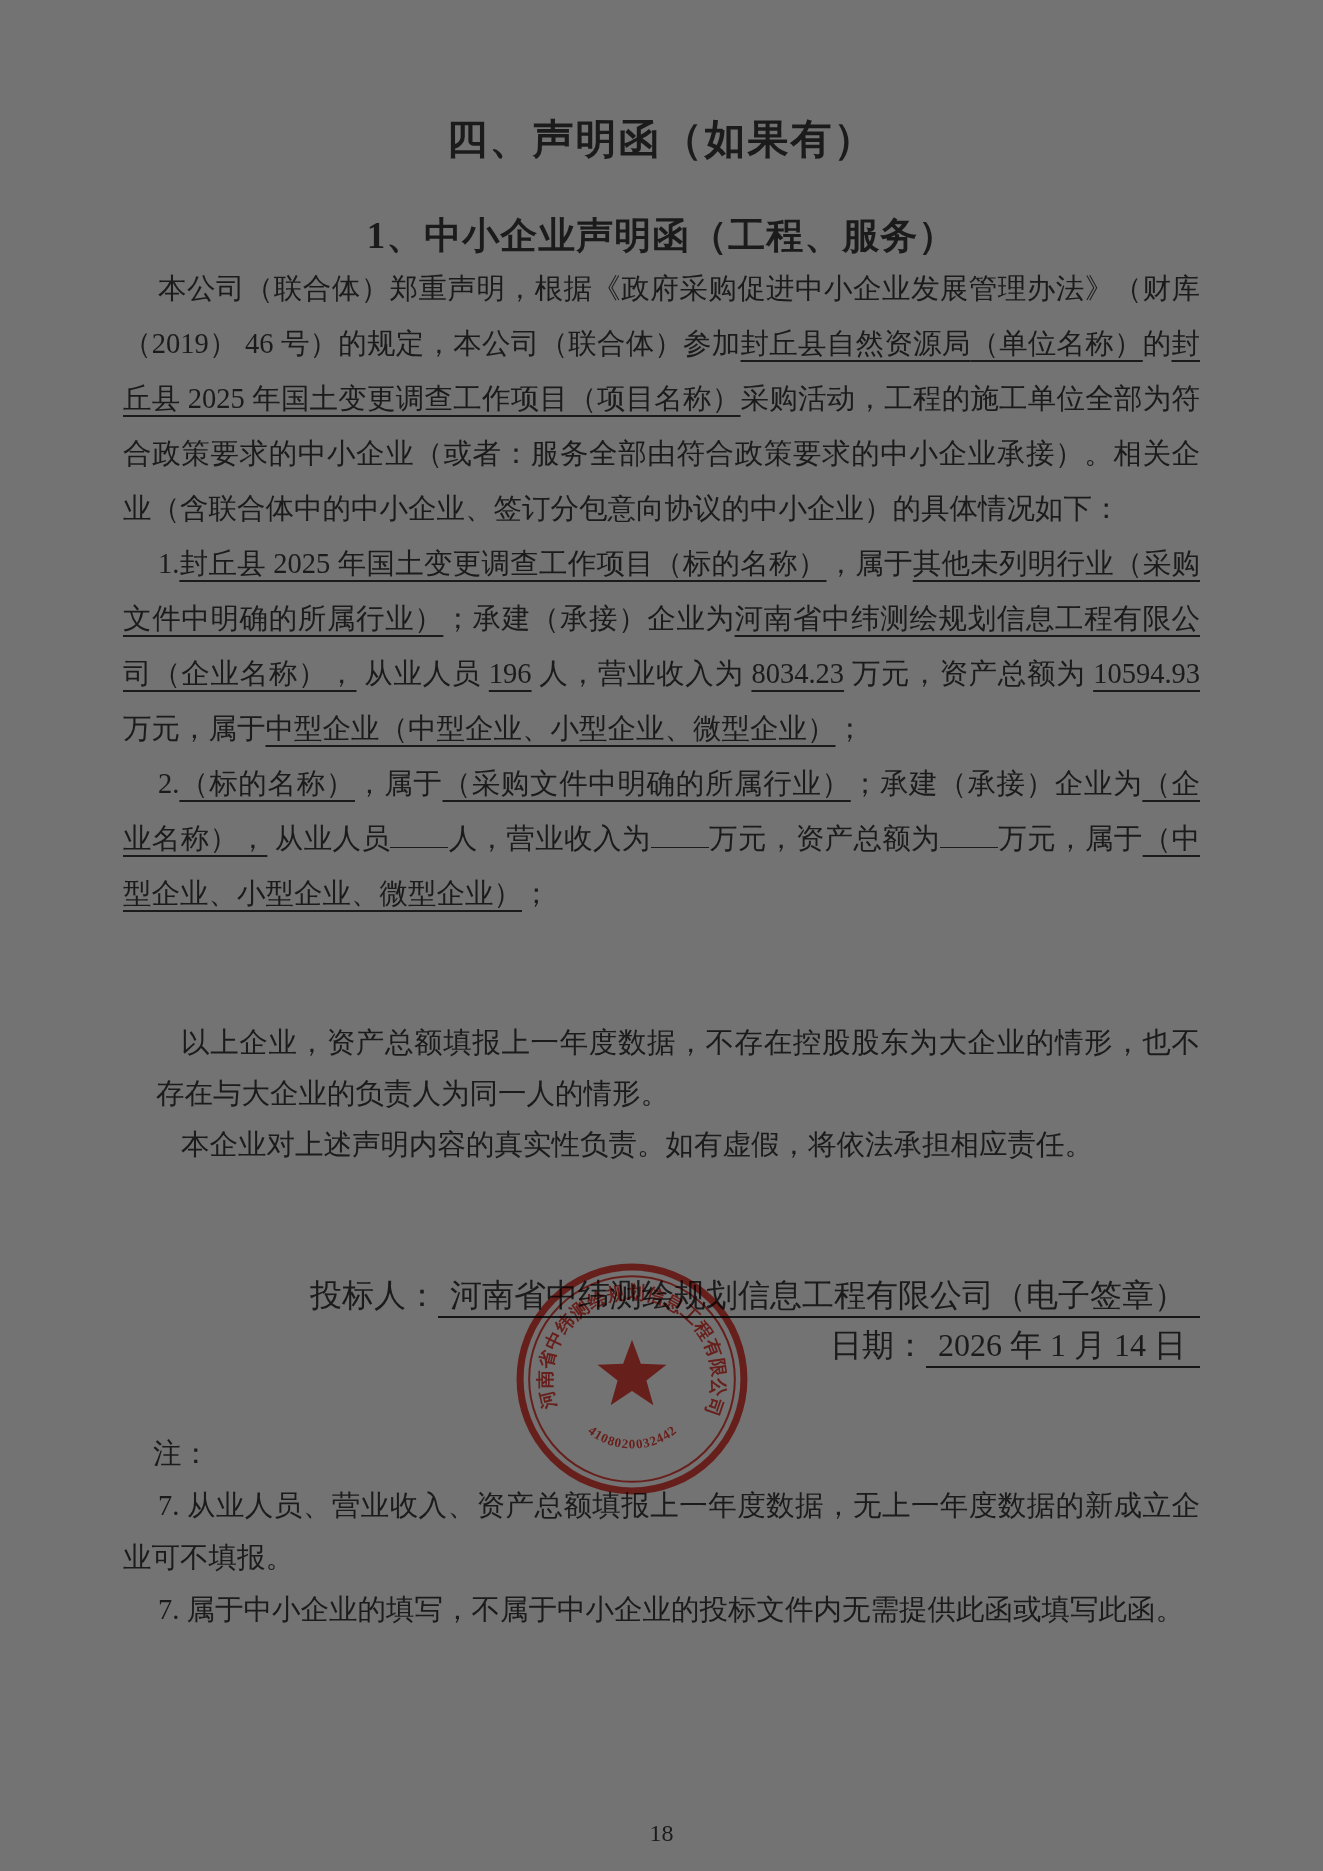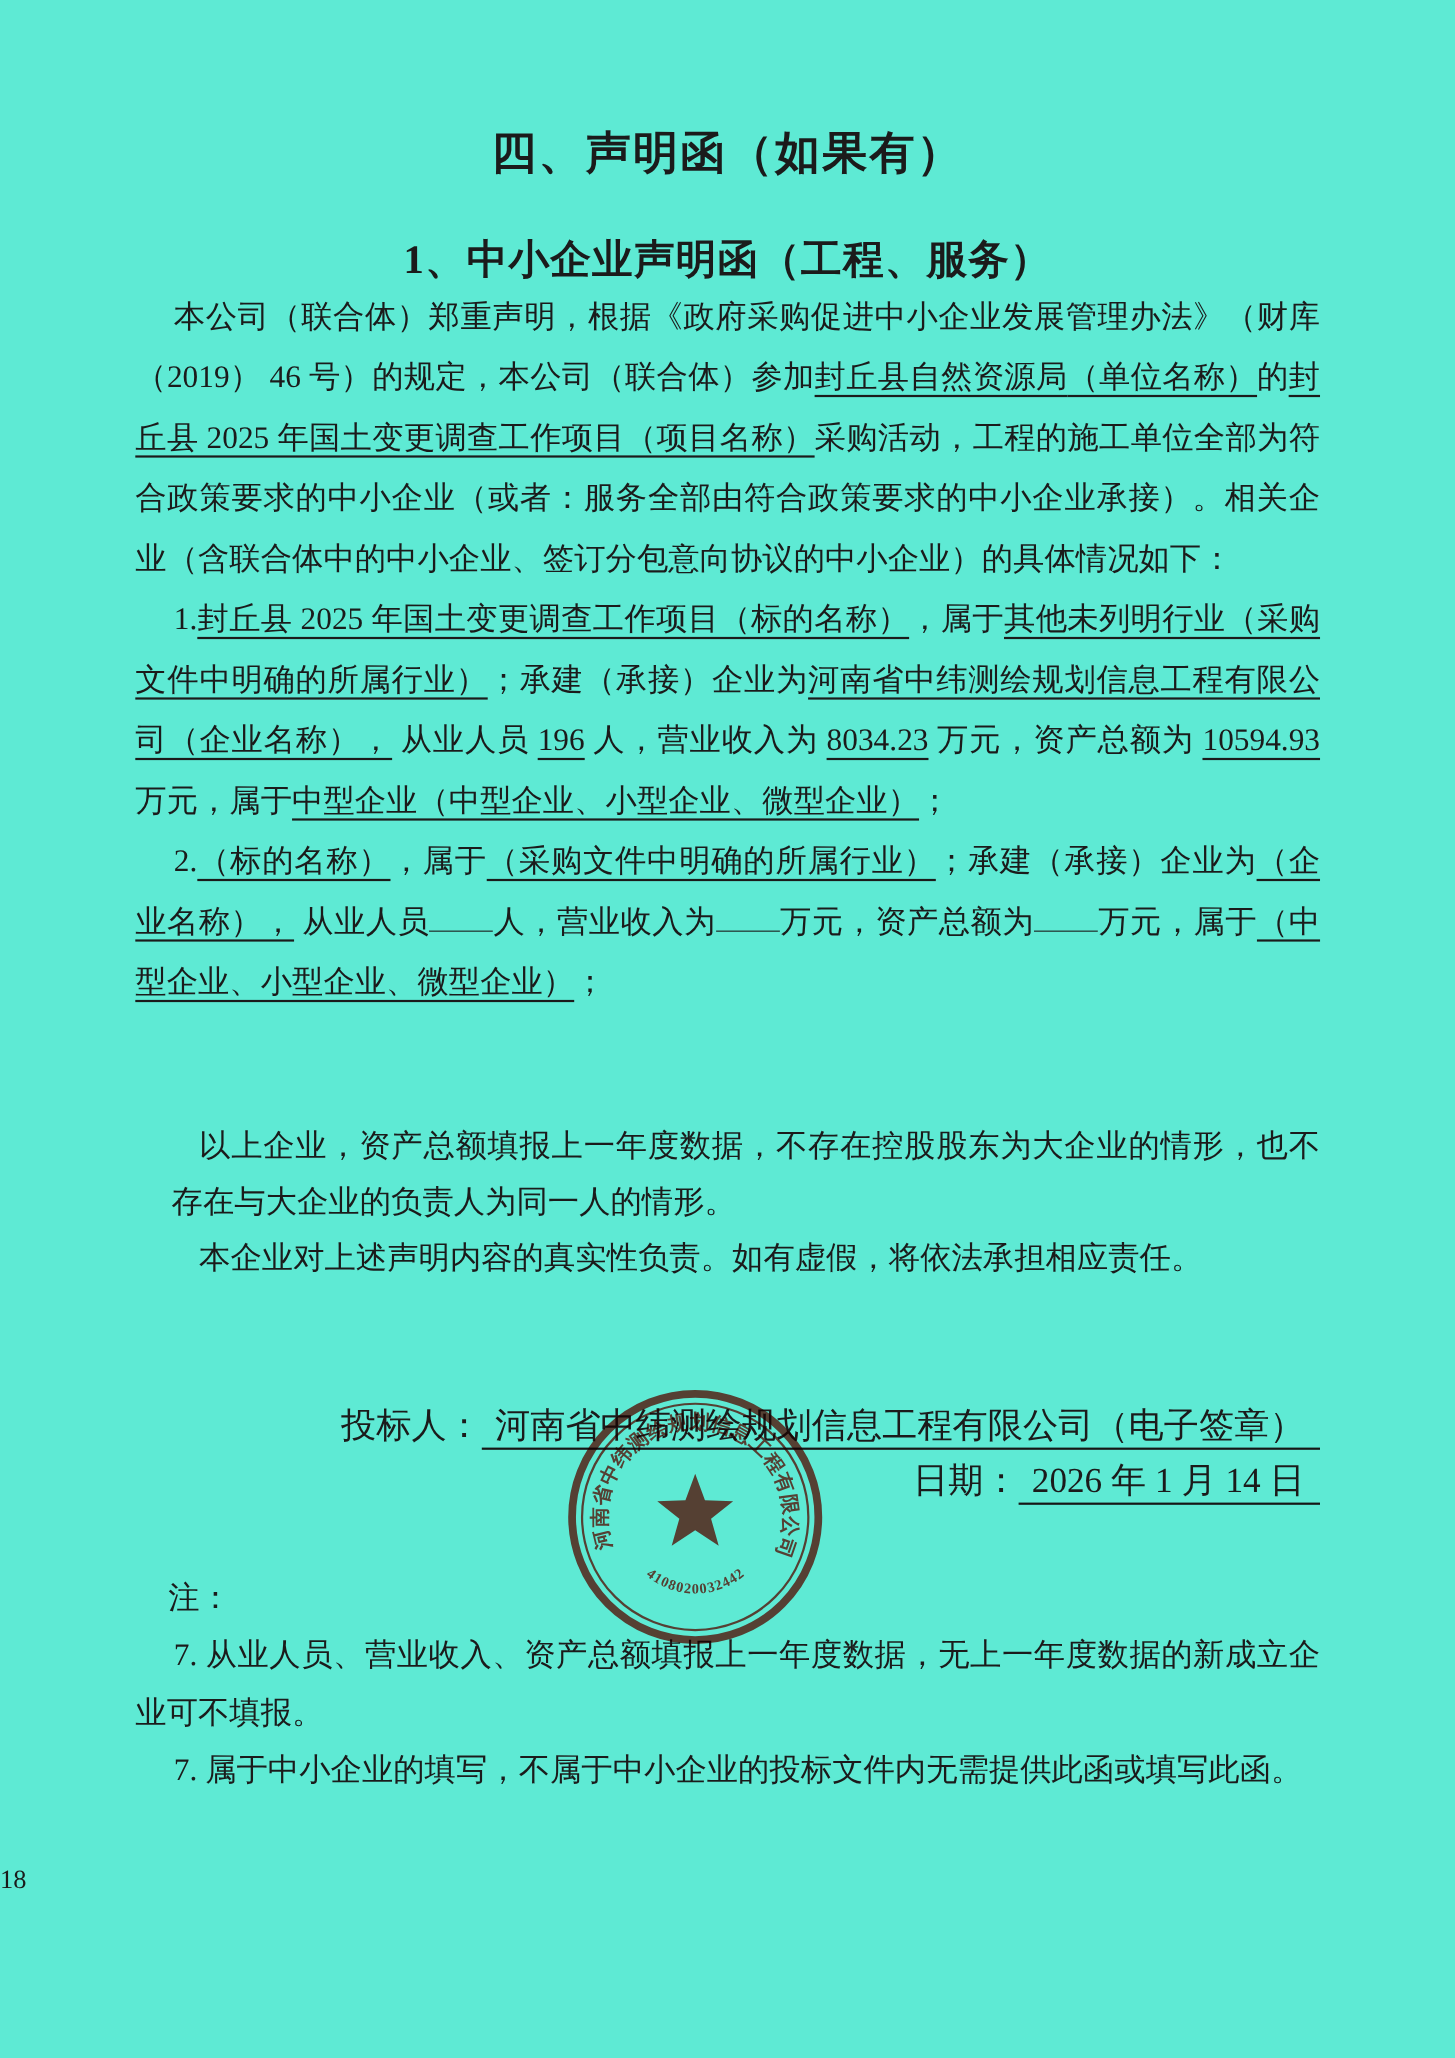--- a/index.html
+++ b/index.html
@@ -1,19 +1,19 @@
 <!DOCTYPE html>
 <html><head>
 <meta charset="utf-8">
 <style>
   html,body { margin:0; padding:0; background:#ffffff; }
   .page {
     position:relative;
     width:1323px; height:1871px;
-    background:#5eead4;
+    background:#737373;
     font-family:"Liberation Serif","DejaVu Serif",serif;
     color:#1b1b1b;
     overflow:hidden;
   }
   .title {
     margin:0; padding-top:112px;
     text-align:center;
     font-size:41px; font-weight:700; letter-spacing:2px;
   }
   .subtitle {
@@ -38,22 +38,22 @@
   .blank {
     display:inline-block;
     border-bottom:1.6px solid #1b1b1b;
     height:22px; vertical-align:baseline;
   }
   .sig { margin:100px 0 0 33px; }
   .sigline { margin:0; line-height:50px; font-size:32px;text-align:right; }
   .ul-field { border-bottom:2px solid #161616; padding:0 14px 3px 12px; }
   .note-label { margin:58px 0 0 30px; font-size:28.5px; line-height:52px; }
   .pageno {
-    position:absolute; left:0; right:0; top:1696px;
-    font-size:24px;
+    position:absolute; left:0; right:0; top:1820px;
+    text-align:center; font-size:24px;
   }
   .stamp {
     position:absolute; left:511px; top:1255px;
     width:242px; height:248px;
     mix-blend-mode:multiply; opacity:.93;
   }
   .stamp text {
     font-family:"Liberation Serif","DejaVu Serif",serif;
     font-weight:700;
   }

